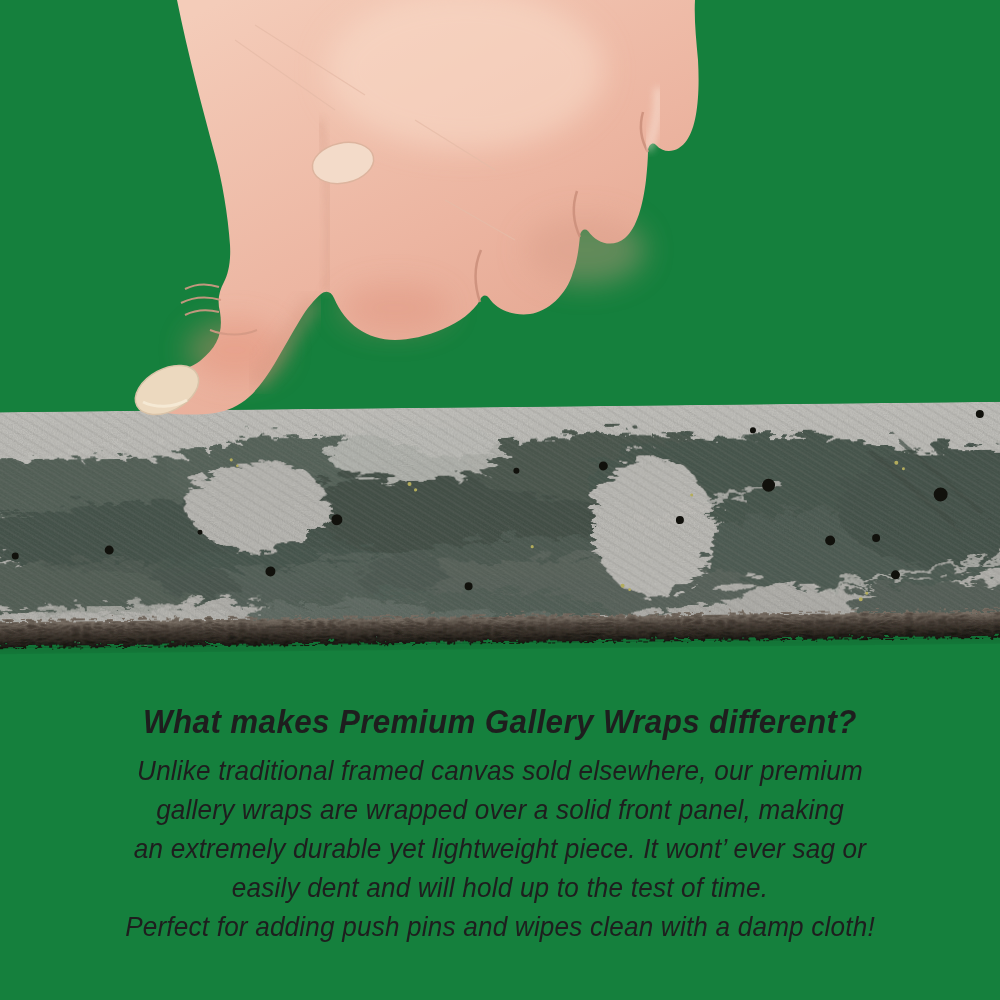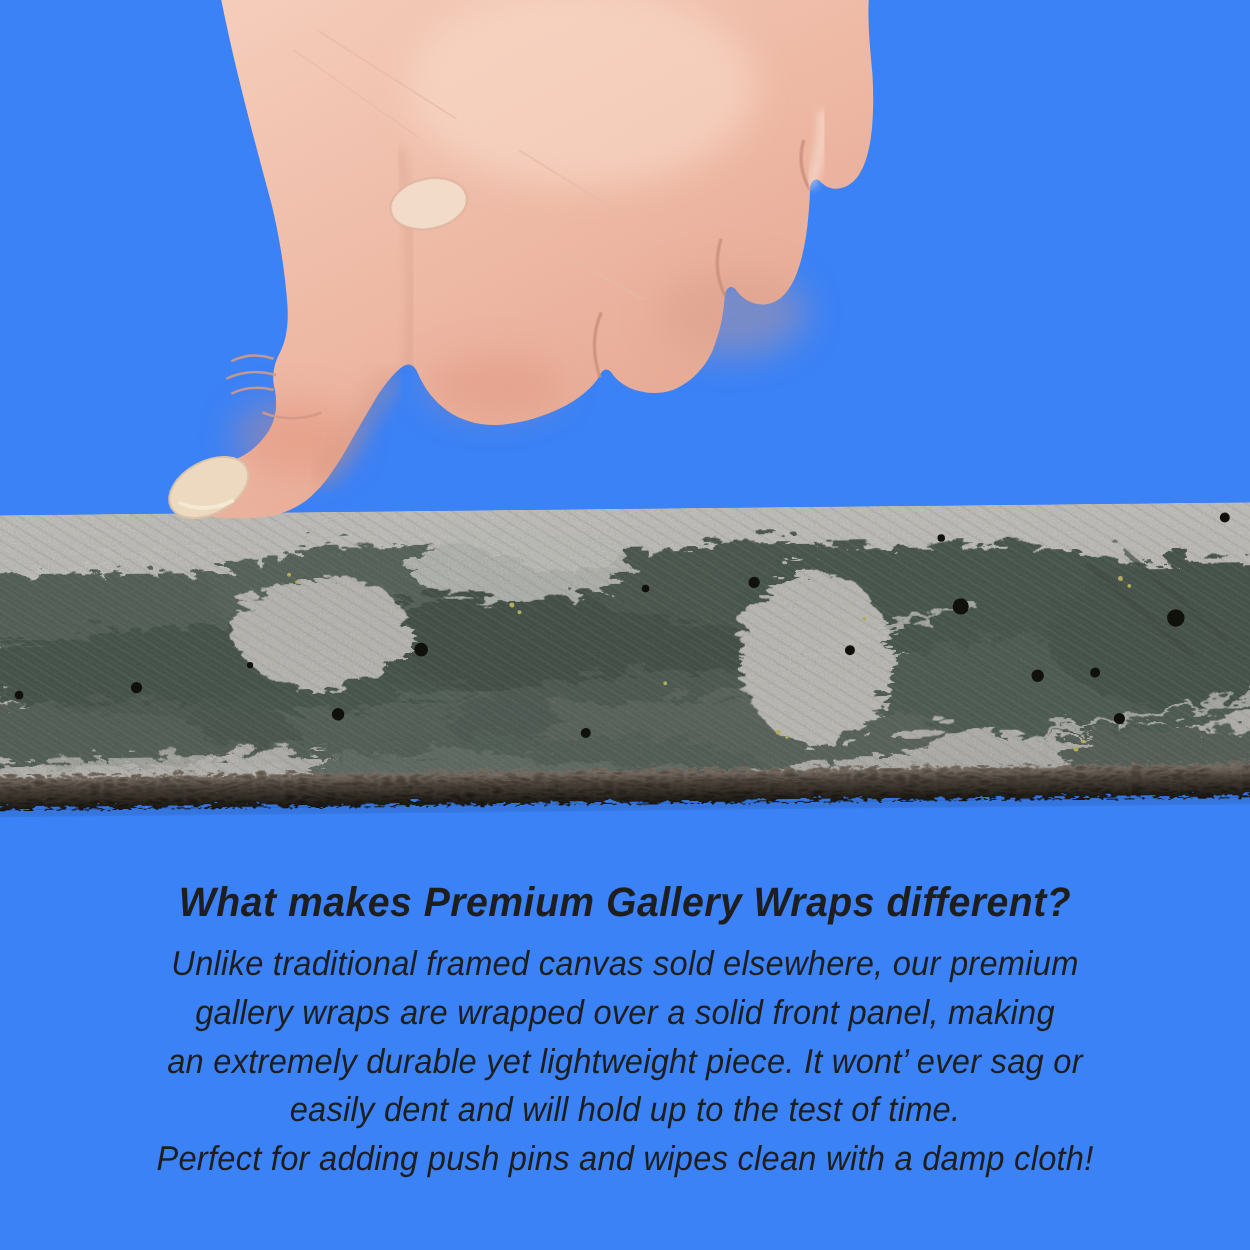--- a/index.html
+++ b/index.html
@@ -1,17 +1,17 @@
 <!DOCTYPE html>
 <html><head>
 <meta charset="utf-8">
 <style>
   html,body{margin:0;padding:0;background:#ffffff;}
   .stage{
-    position:relative;width:1000px;height:1000px;overflow:hidden;background:#3b82f6;
+    position:relative;width:1000px;height:1000px;overflow:hidden;background:#15803d;
     font-family:"Liberation Sans",sans-serif;
   }
   
   .strip{
     position:absolute;left:-8px;top:407px;width:1016px;height:244px;
     transform:rotate(-0.6deg);transform-origin:50% 50%;
   }
   .strip svg{display:block;}
   
   .hand{

